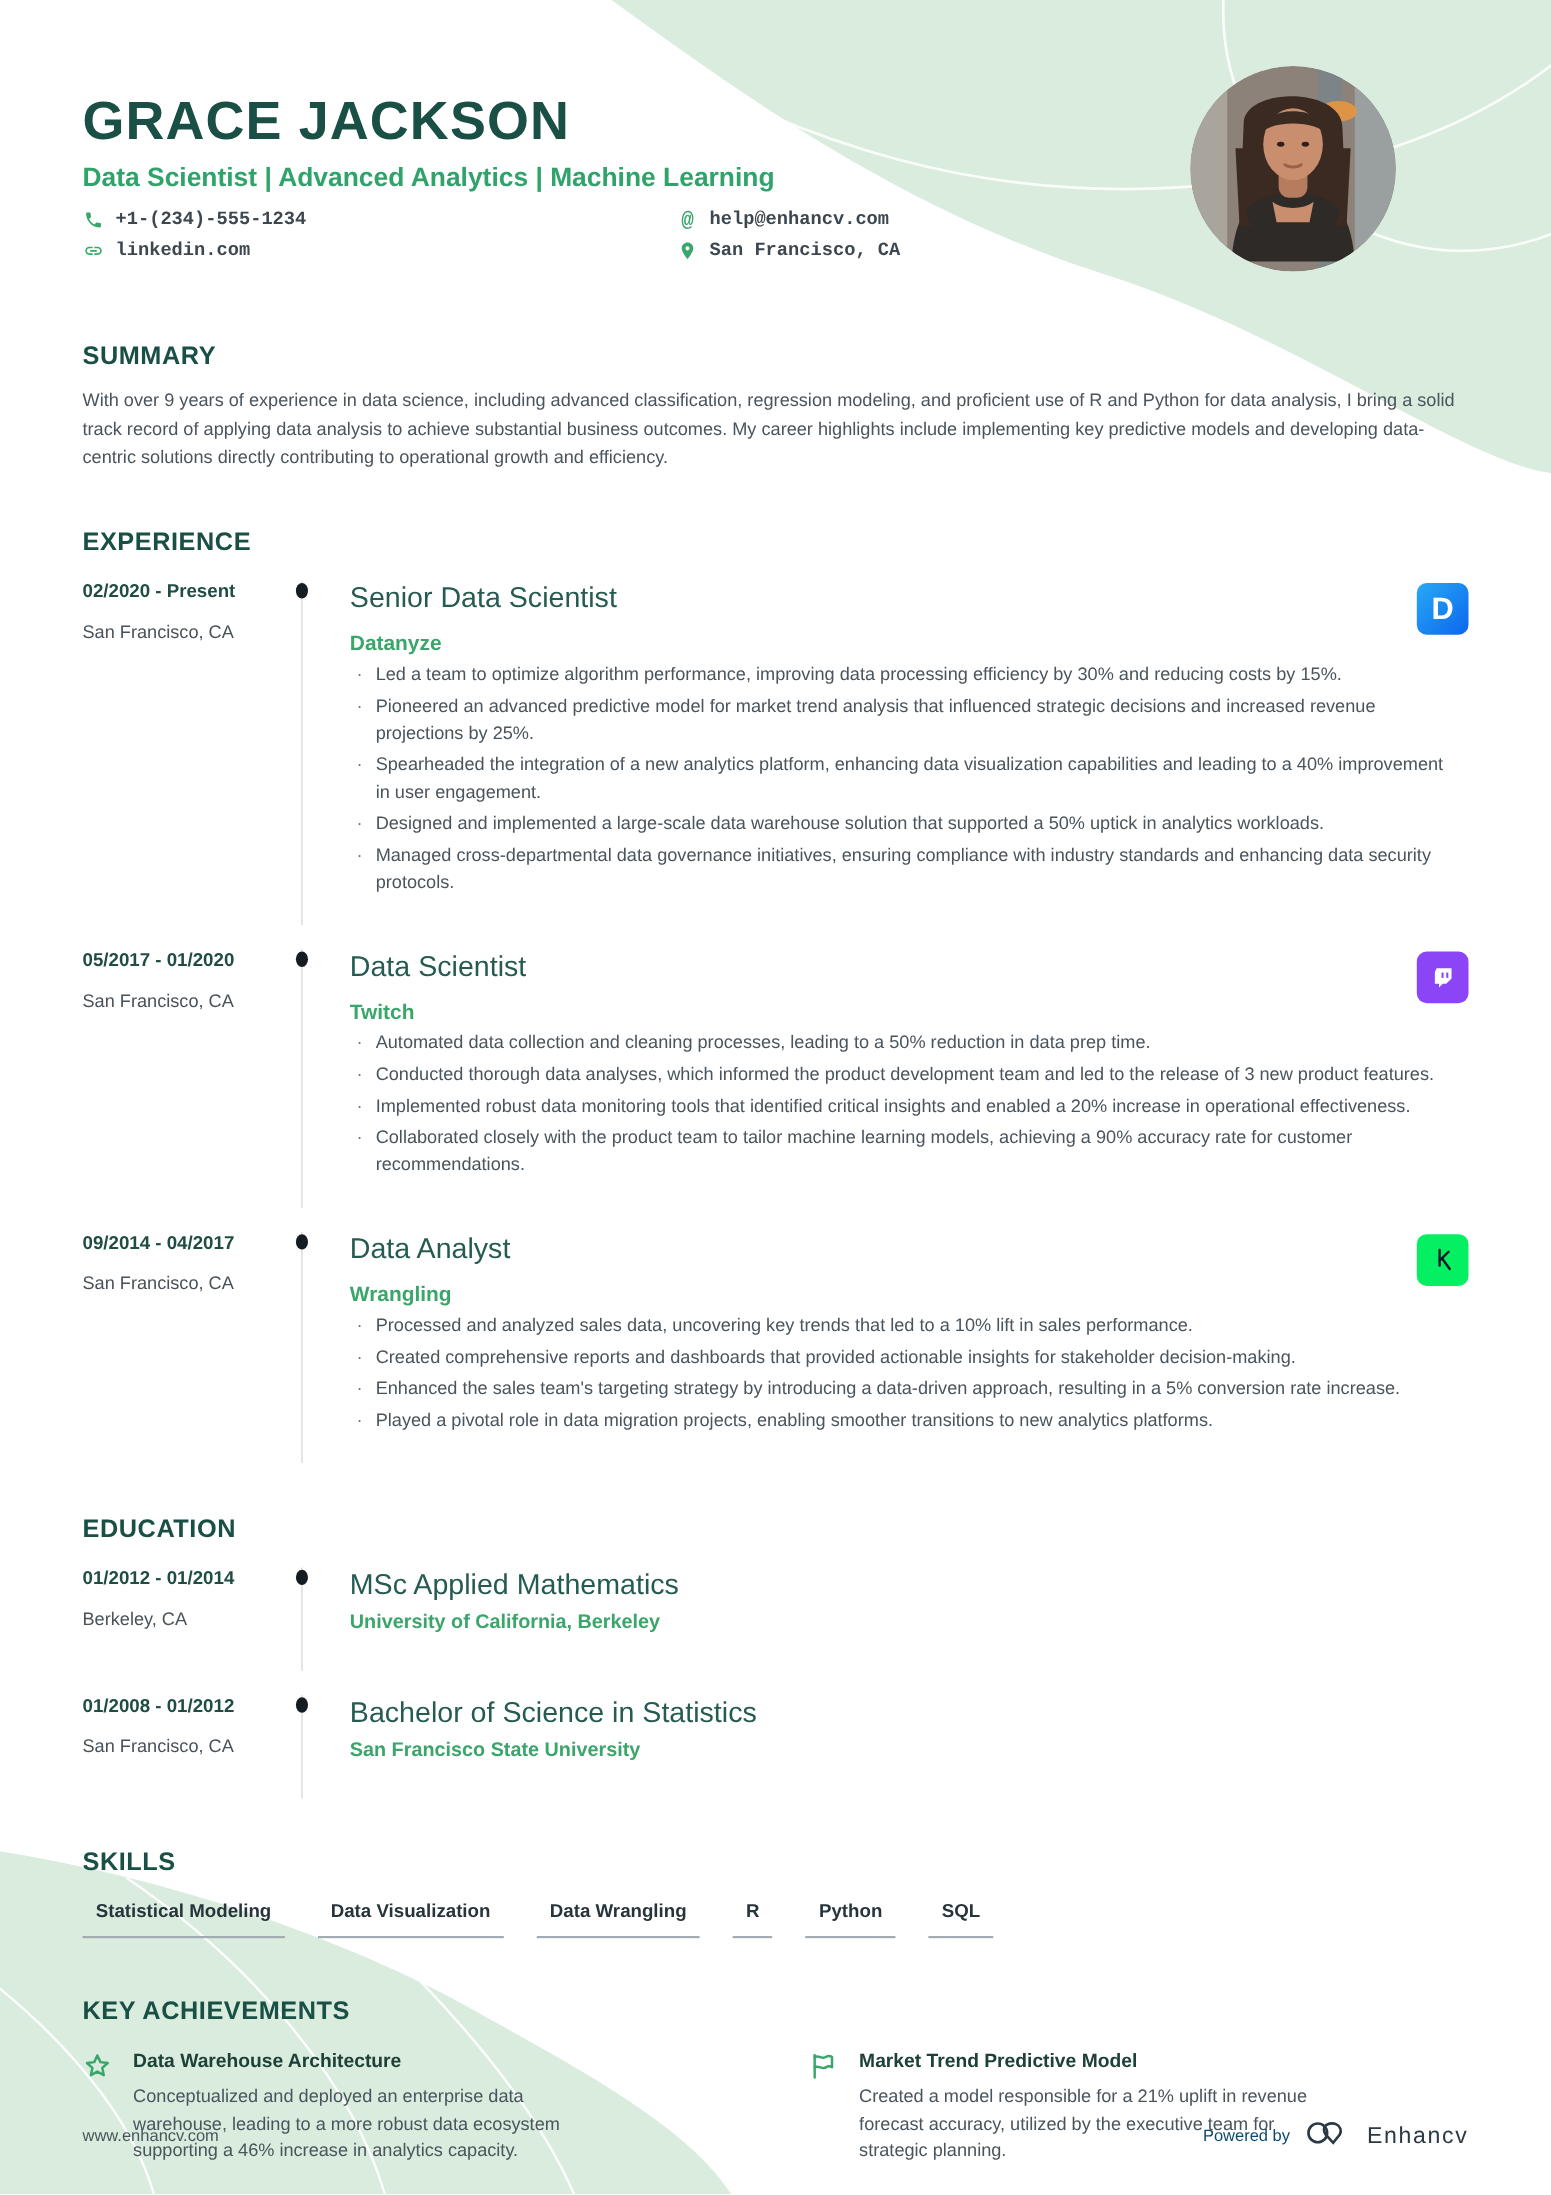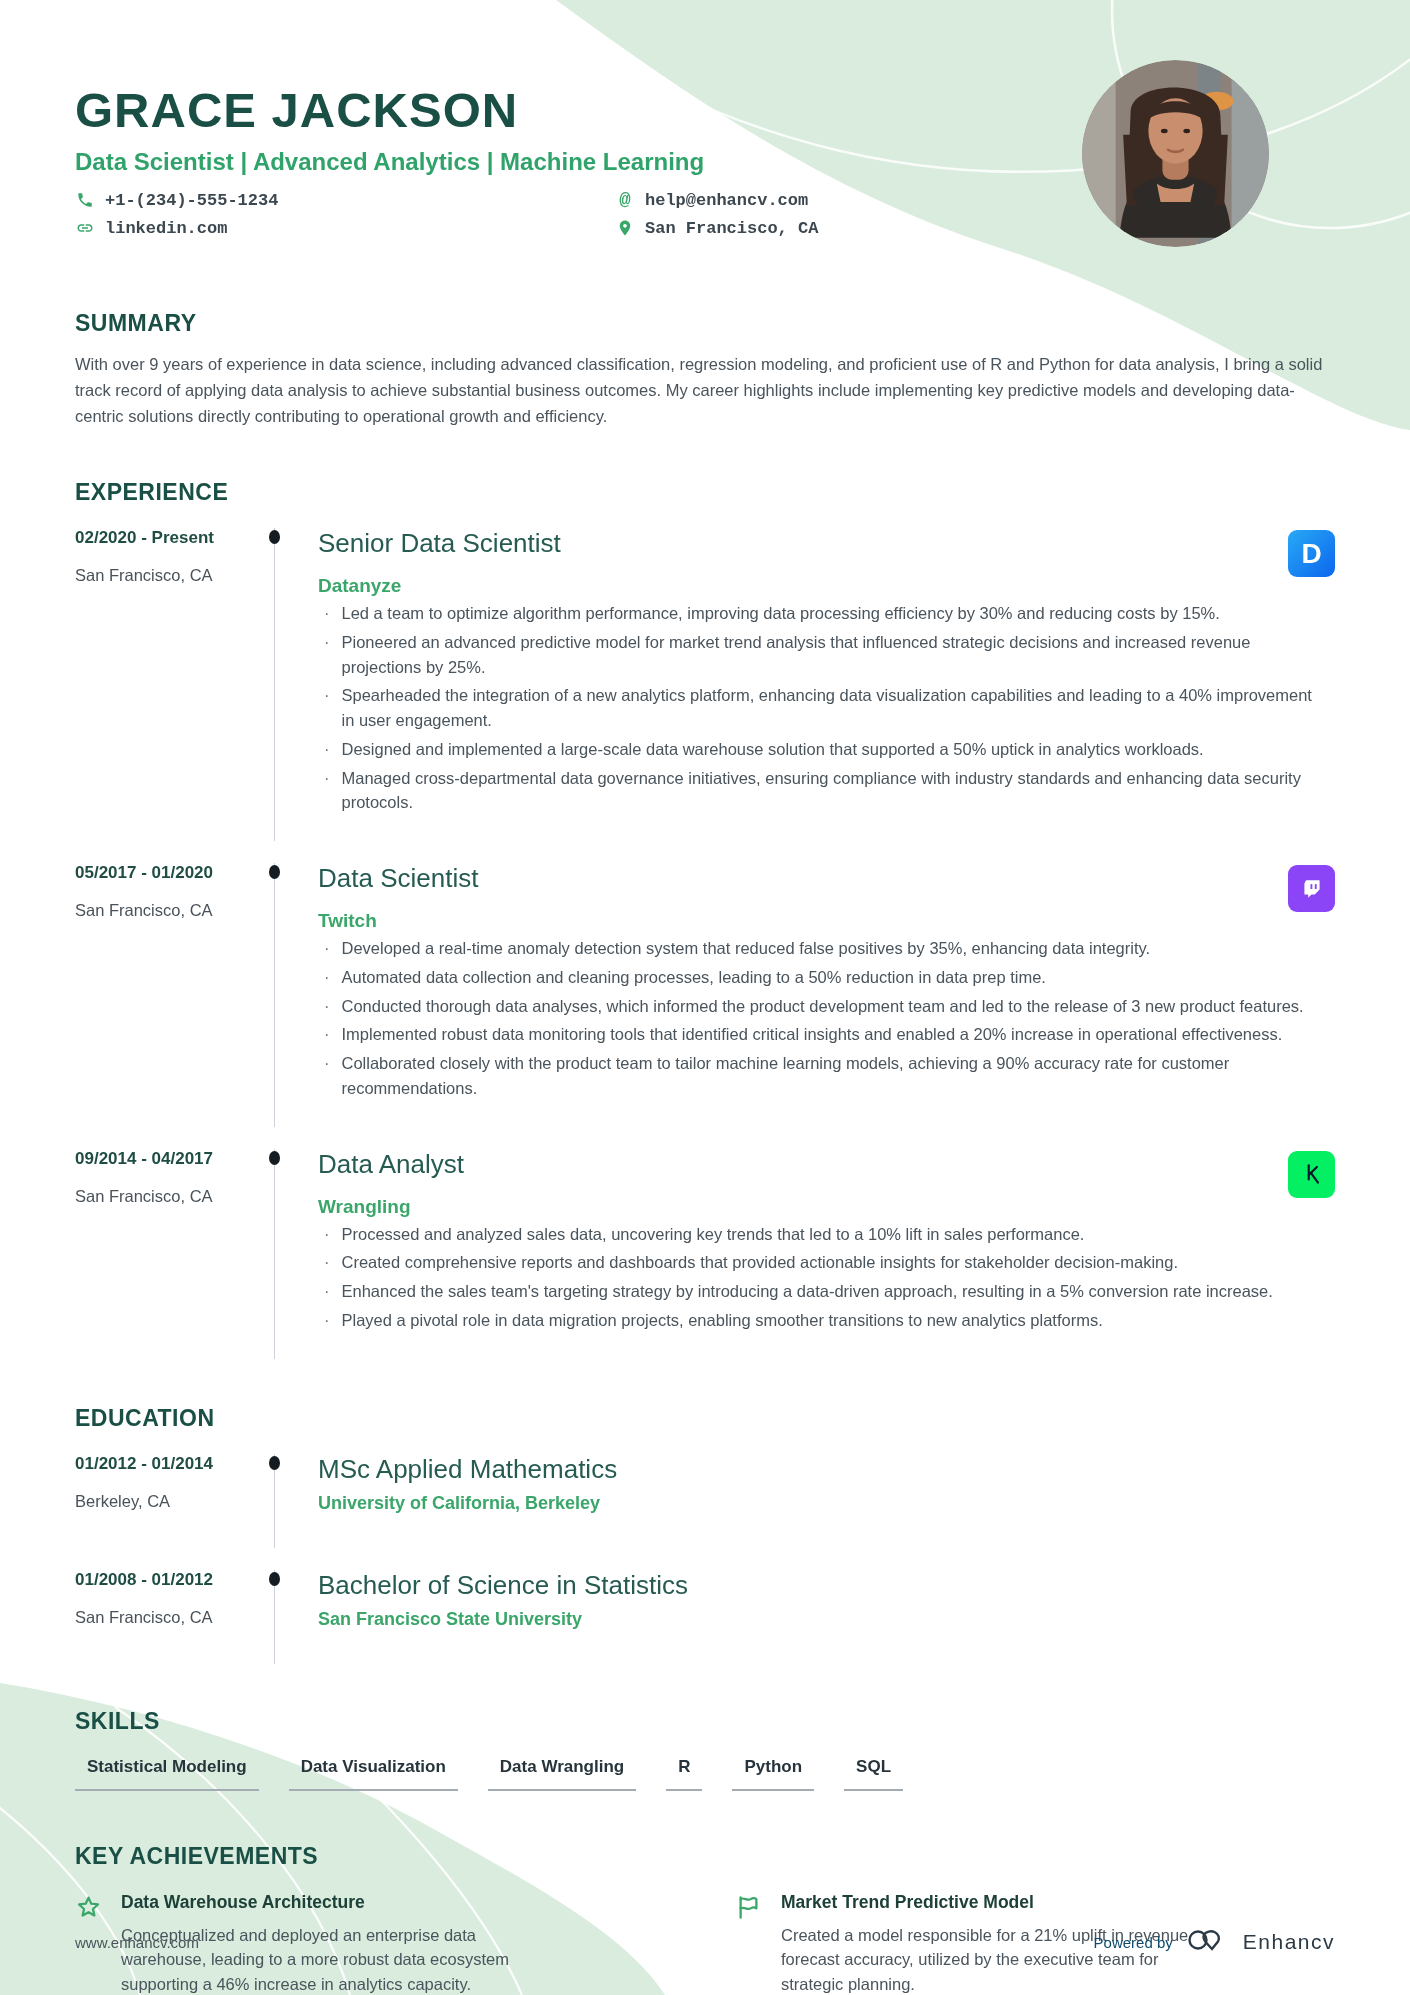--- a/index.html
+++ b/index.html
@@ -206,23 +206,20 @@
             <svg viewBox="0 0 24 24" width="26" height="26">
                 <path d="M6.5 4 L5 7 L5 17 L8.5 17 L8.5 20 L11.5 17 L14.5 17 L19 12.5 L19 4 Z" fill="#ffffff"></path>
                 <rect x="10.6" y="7.5" width="1.7" height="4.5" fill="#8b45f7"></rect>
                 <rect x="14.6" y="7.5" width="1.7" height="4.5" fill="#8b45f7"></rect>
               </svg>
           </div>
           <div class="job-title">Data Scientist</div>
           <div class="company">Twitch</div>
           <div class="bullets">
             <div class="bullet">
-                <span>Developed a real-time anomaly detection system that reduced false positives by 35%, enhancing data integrity.</span>
-              </div>
-            <div class="bullet">
                 <span>Automated data collection and cleaning processes, leading to a 50% reduction in data prep time.</span>
               </div>
             <div class="bullet">
                 <span>Conducted thorough data analyses, which informed the product development team and led to the release of 3 new product features.</span>
               </div>
             <div class="bullet">
                 <span>Implemented robust data monitoring tools that identified critical insights and enabled a 20% increase in operational effectiveness.</span>
               </div>
             <div class="bullet">
                 <span>Collaborated closely with the product team to tailor machine learning models, achieving a 90% accuracy rate for customer recommendations.</span>

